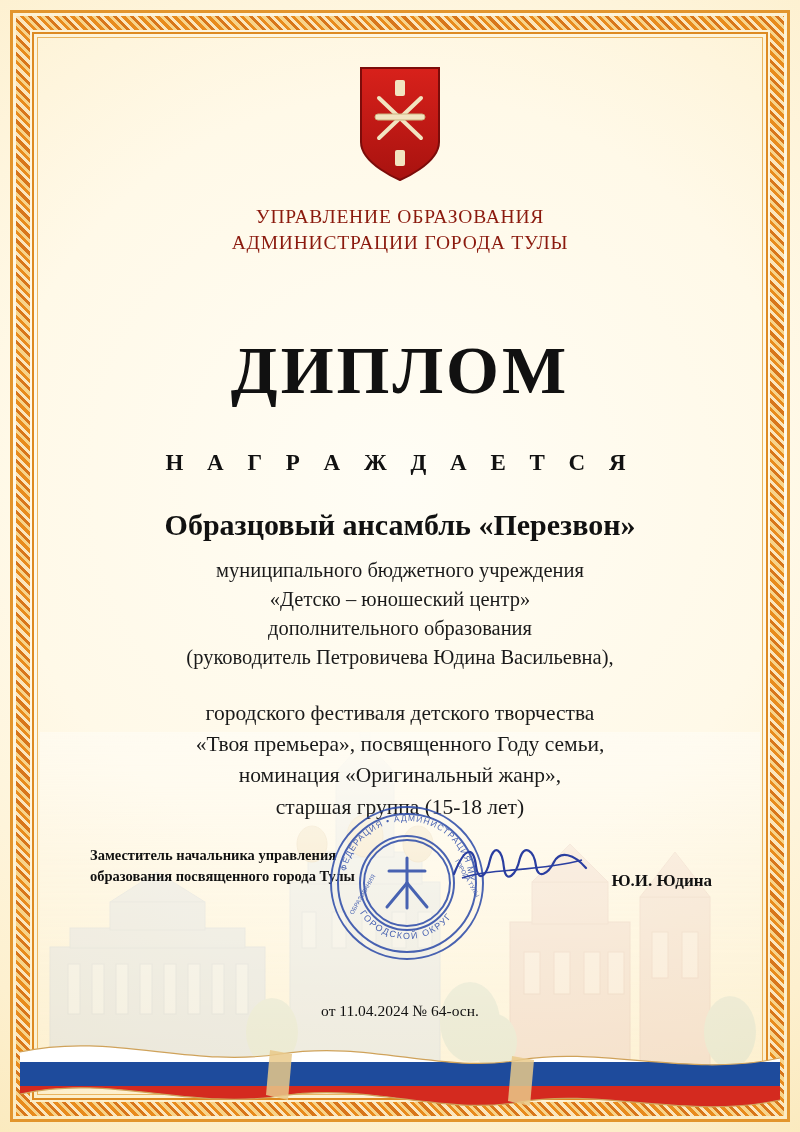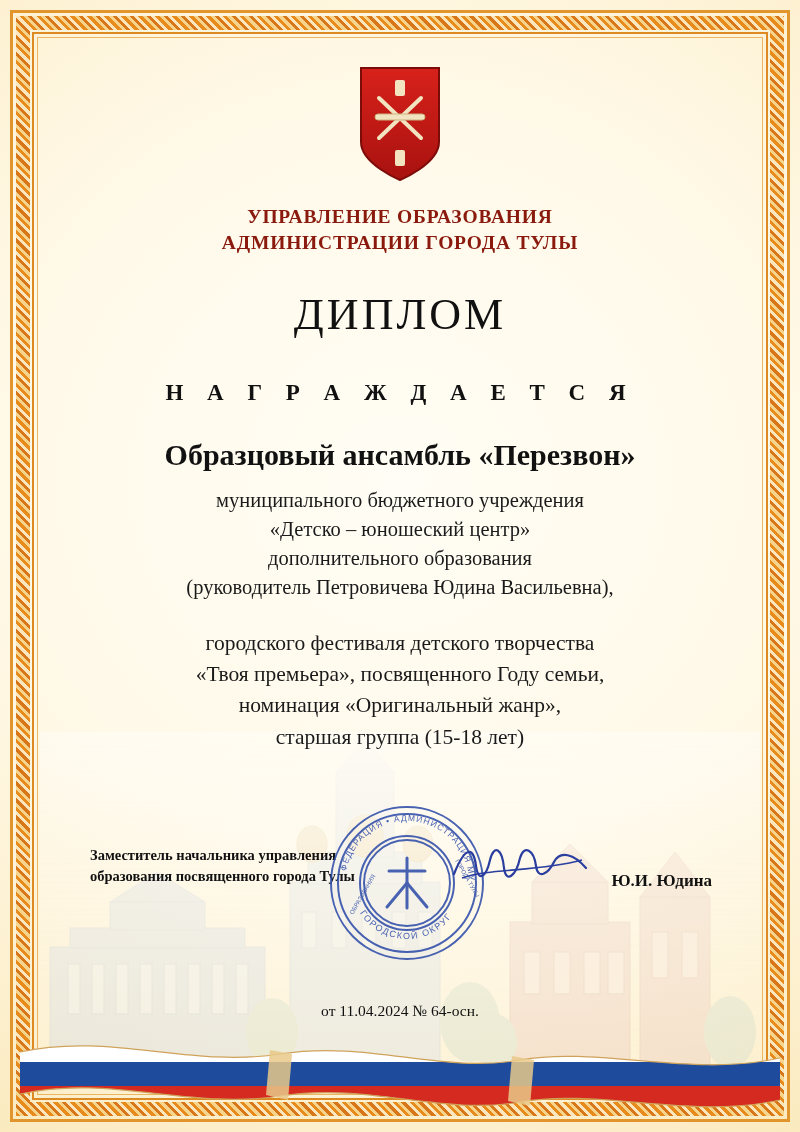--- a/index.html
+++ b/index.html
@@ -69,31 +69,31 @@
     z-index: 5;
     display: flex; flex-direction: column; align-items: center;
     text-align: center;
   }
 
   .coat { margin-top: 16px; }
   .coat svg { display: block; }
 
   .org {
     margin-top: 20px;
-    font-weight: bold;
+    font-weight: normal;
     font-size: 19.5px;
     letter-spacing: .8px;
     color: #8b1a0e;
     line-height: 1.35;
   }
 
   .diploma {
-    margin-top: 32px;
-    font-size: 44px;
-    font-weight: normal;
+    margin-top: 74px;
+    font-size: 68px;
+    font-weight: bold;
     letter-spacing: 3px;
     color: #111;
   }
 
   .awarded {
     margin-top: 40px;
     font-size: 23px;
     font-weight: bold;
     letter-spacing: 9px;
     color: #111;

